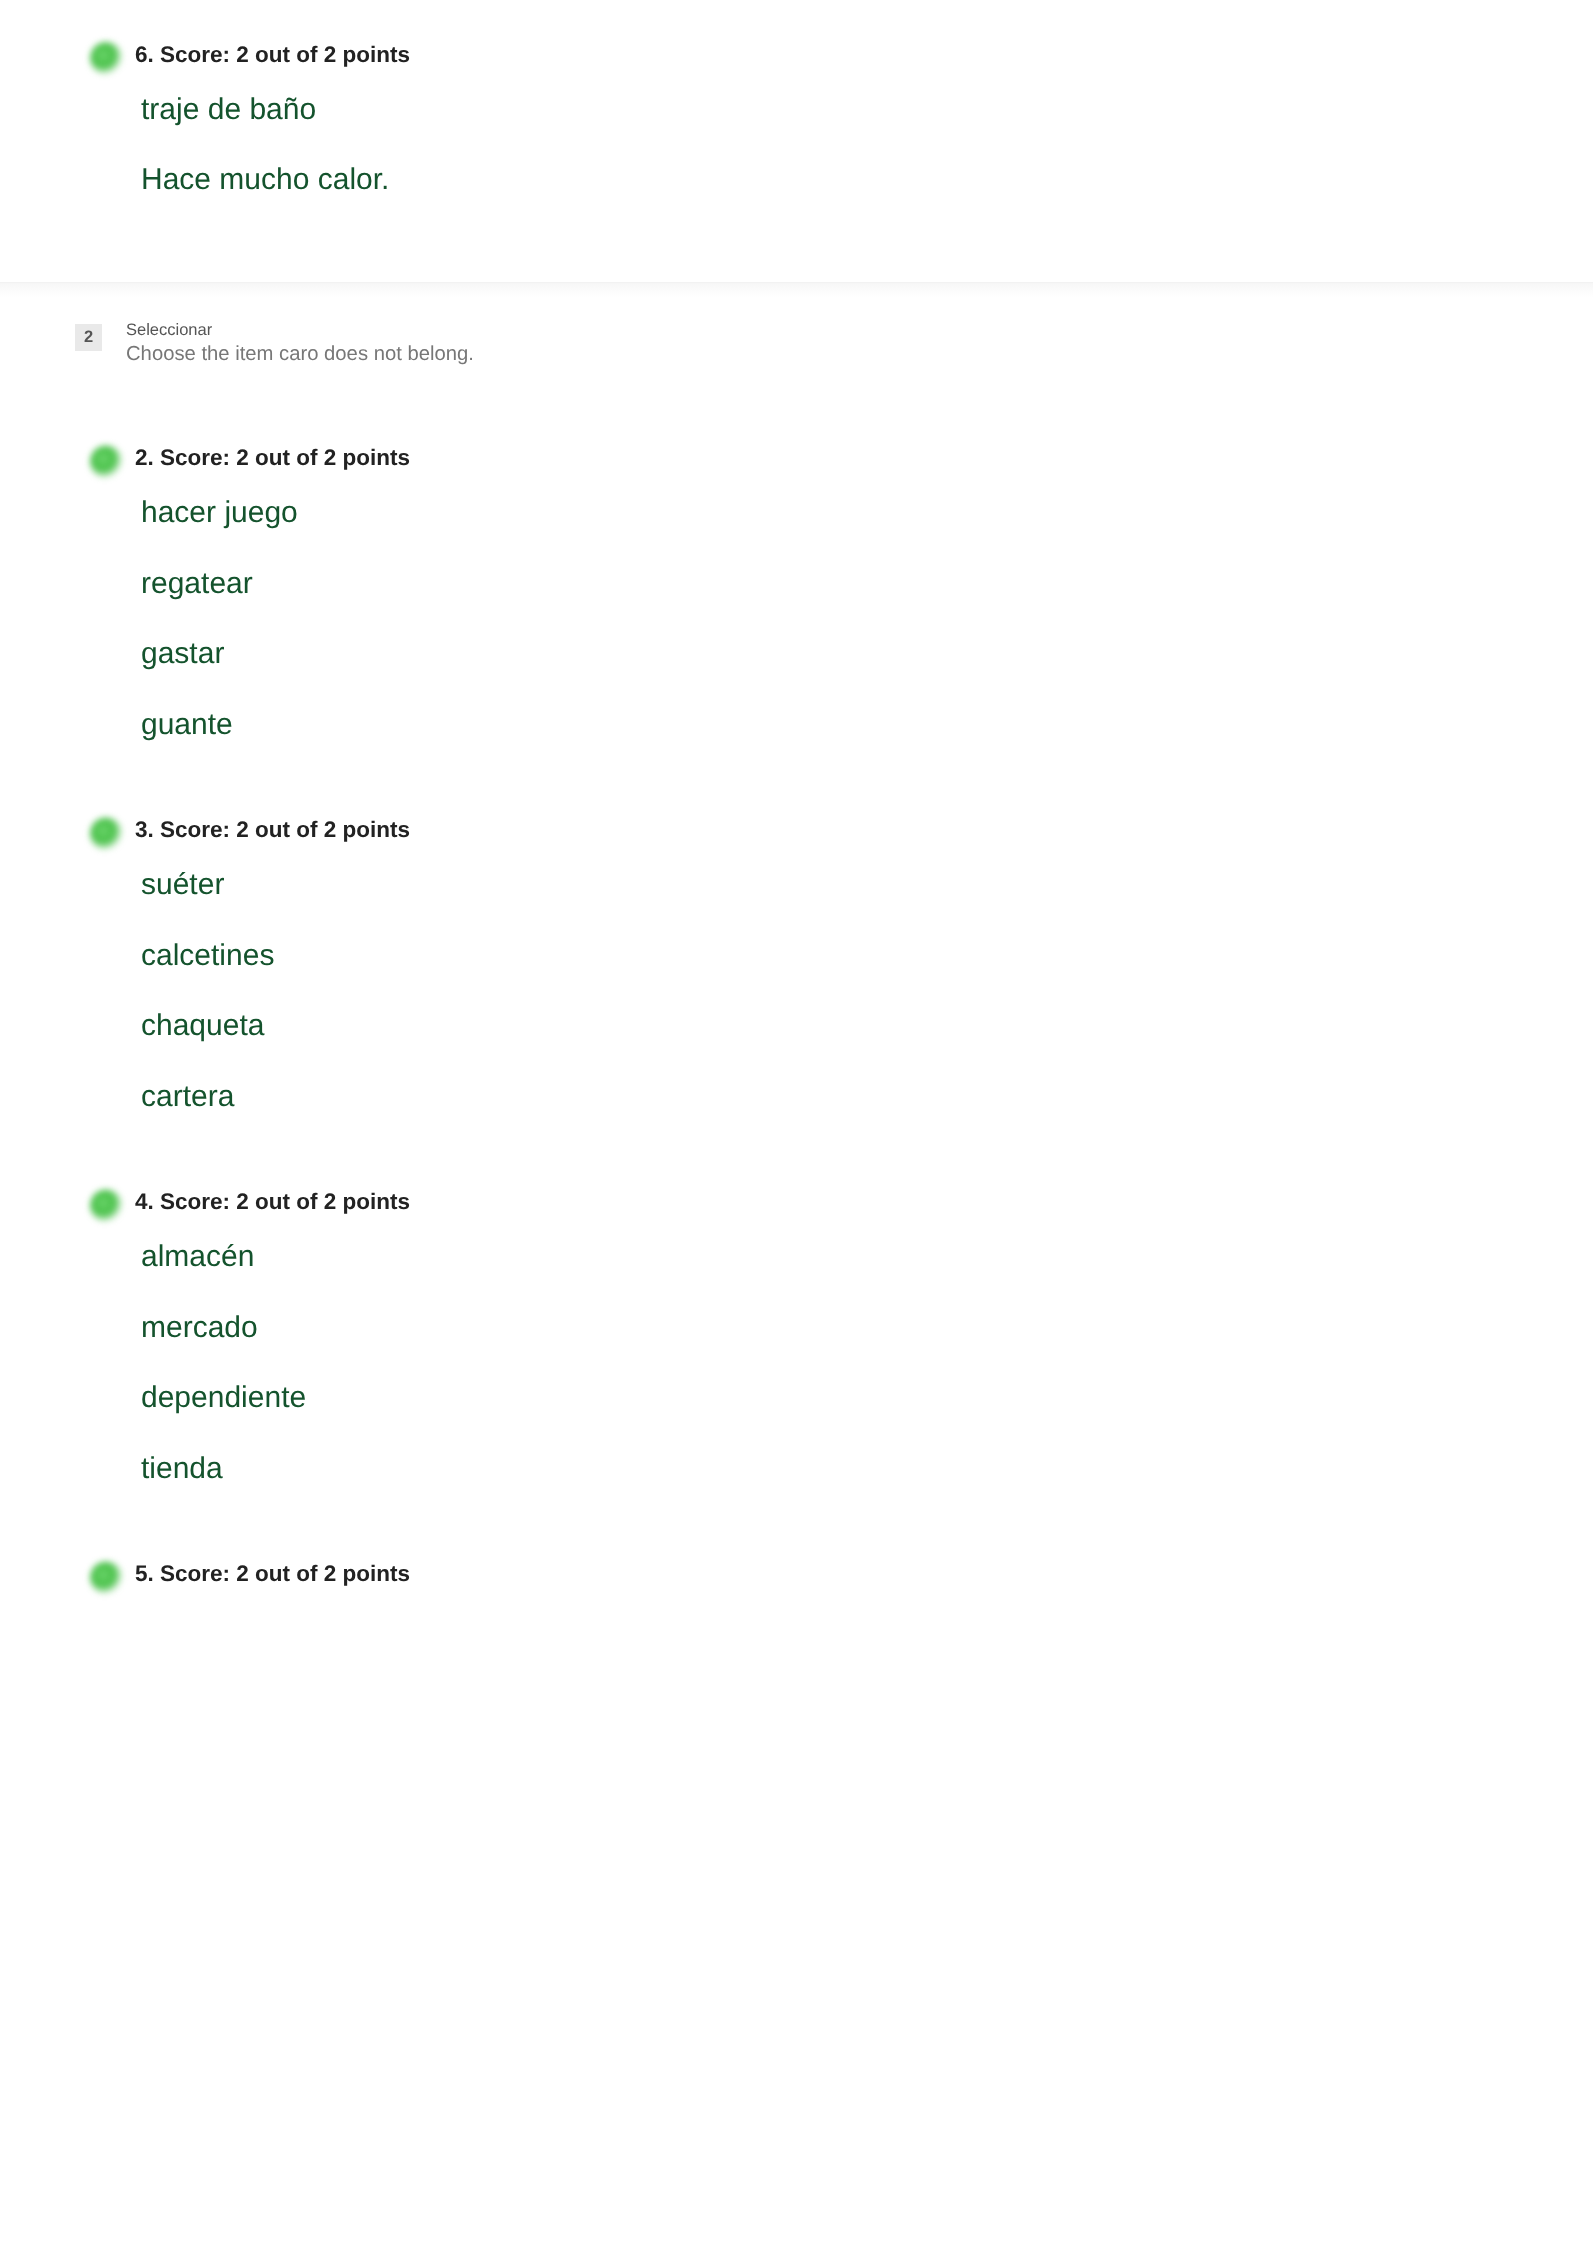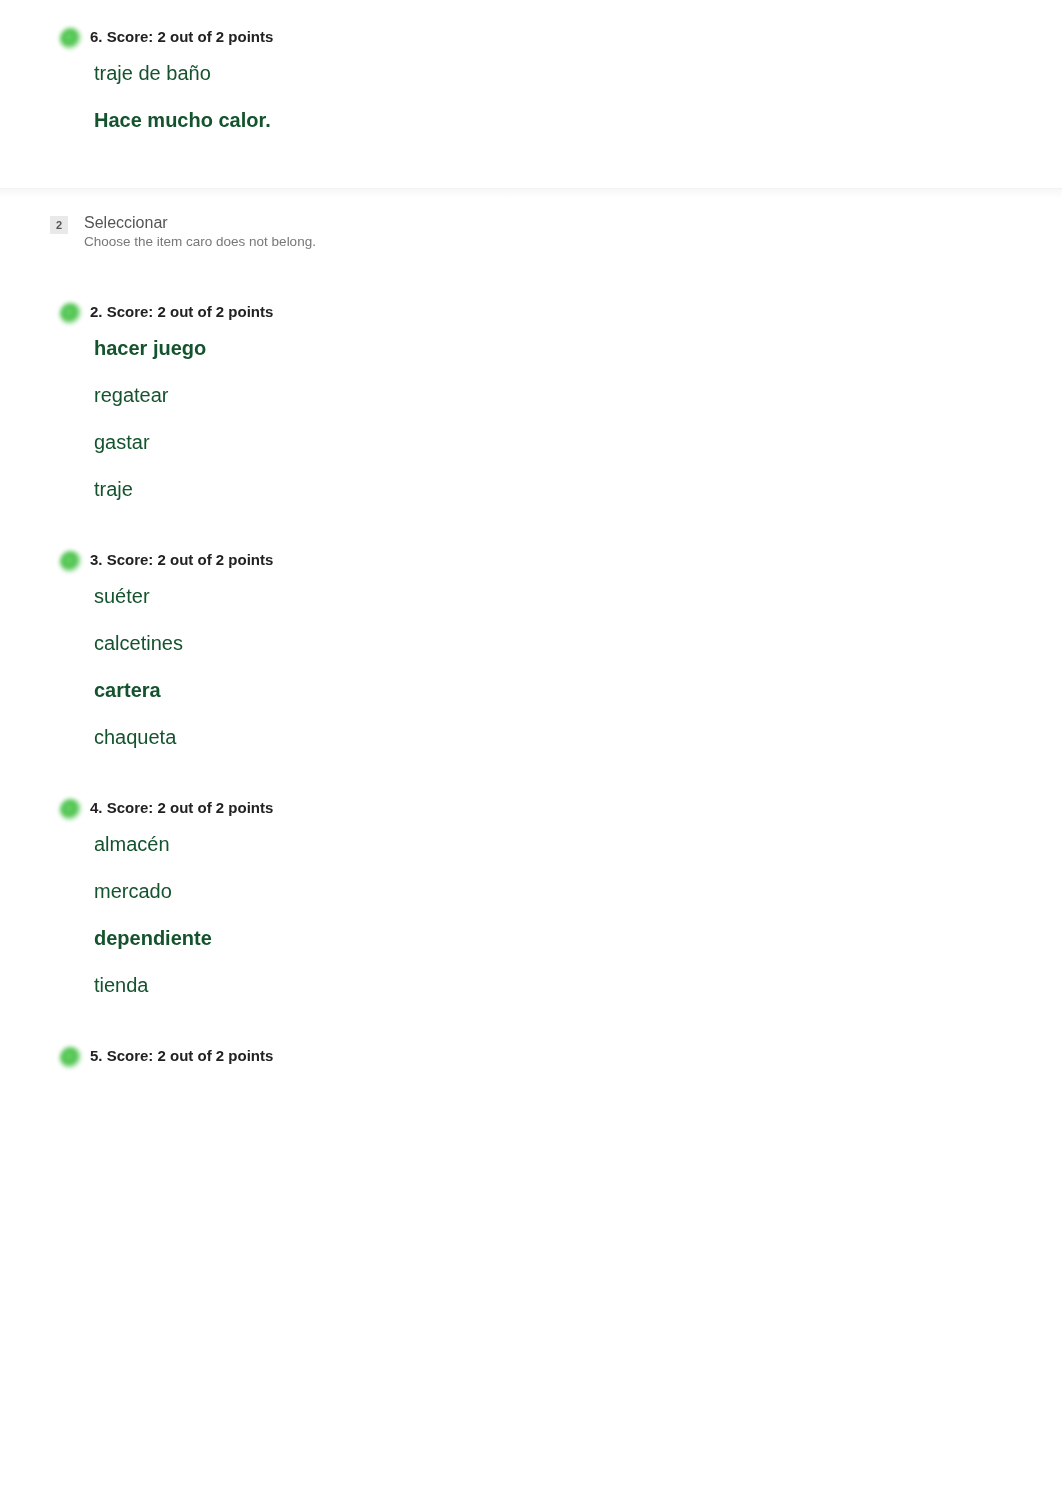--- a/index.html
+++ b/index.html
@@ -43,21 +43,21 @@
   }
   .options {
     margin-left: 44px;
   }
   .options .opt {
     font-size: 20px;
     color: #14532d;
     margin: 10px 0 24px 0;
   }
   .options .opt.correct {
-    font-weight: bold;
+    font-weight: normal;
   }
   .section-divider {
     height: 10px;
     background: linear-gradient(to bottom, #f7f7f7, #ffffff);
     margin: 14px -50px 6px -50px;
     border-top: 1px solid #f2f2f2;
   }
   .section-header {
     display: flex;
     align-items: flex-start;
@@ -71,21 +71,21 @@
     color: #555;
     font-weight: bold;
     font-size: 11px;
     display: flex;
     align-items: center;
     justify-content: center;
     margin-right: 16px;
     margin-top: 2px;
   }
   .section-title {
-    font-size: 16px;
+    font-size: 11px;
     color: #555;
     margin-bottom: 2px;
   }
   .section-sub {
     font-size: 13.5px;
     color: #777;
   }
 </style>
 </head>
 <body>
@@ -118,33 +118,33 @@
       </div>
       <div class="question-block">
         <div class="score-line">
           <div class="marker"></div>
           <div class="score-text">2. Score: 2 out of 2 points</div>
         </div>
         <div class="options">
           <div class="opt correct">hacer juego</div>
           <div class="opt">regatear</div>
           <div class="opt">gastar</div>
-          <div class="opt">traje</div>
+          <div class="opt">guante</div>
         </div>
       </div>
       <div class="question-block">
         <div class="score-line">
           <div class="marker"></div>
           <div class="score-text">3. Score: 2 out of 2 points</div>
         </div>
         <div class="options">
           <div class="opt">suéter</div>
           <div class="opt">calcetines</div>
+          <div class="opt">chaqueta</div>
           <div class="opt correct">cartera</div>
-          <div class="opt">chaqueta</div>
         </div>
       </div>
       <div class="question-block">
         <div class="score-line">
           <div class="marker"></div>
           <div class="score-text">4. Score: 2 out of 2 points</div>
         </div>
         <div class="options">
           <div class="opt">almacén</div>
           <div class="opt">mercado</div>

